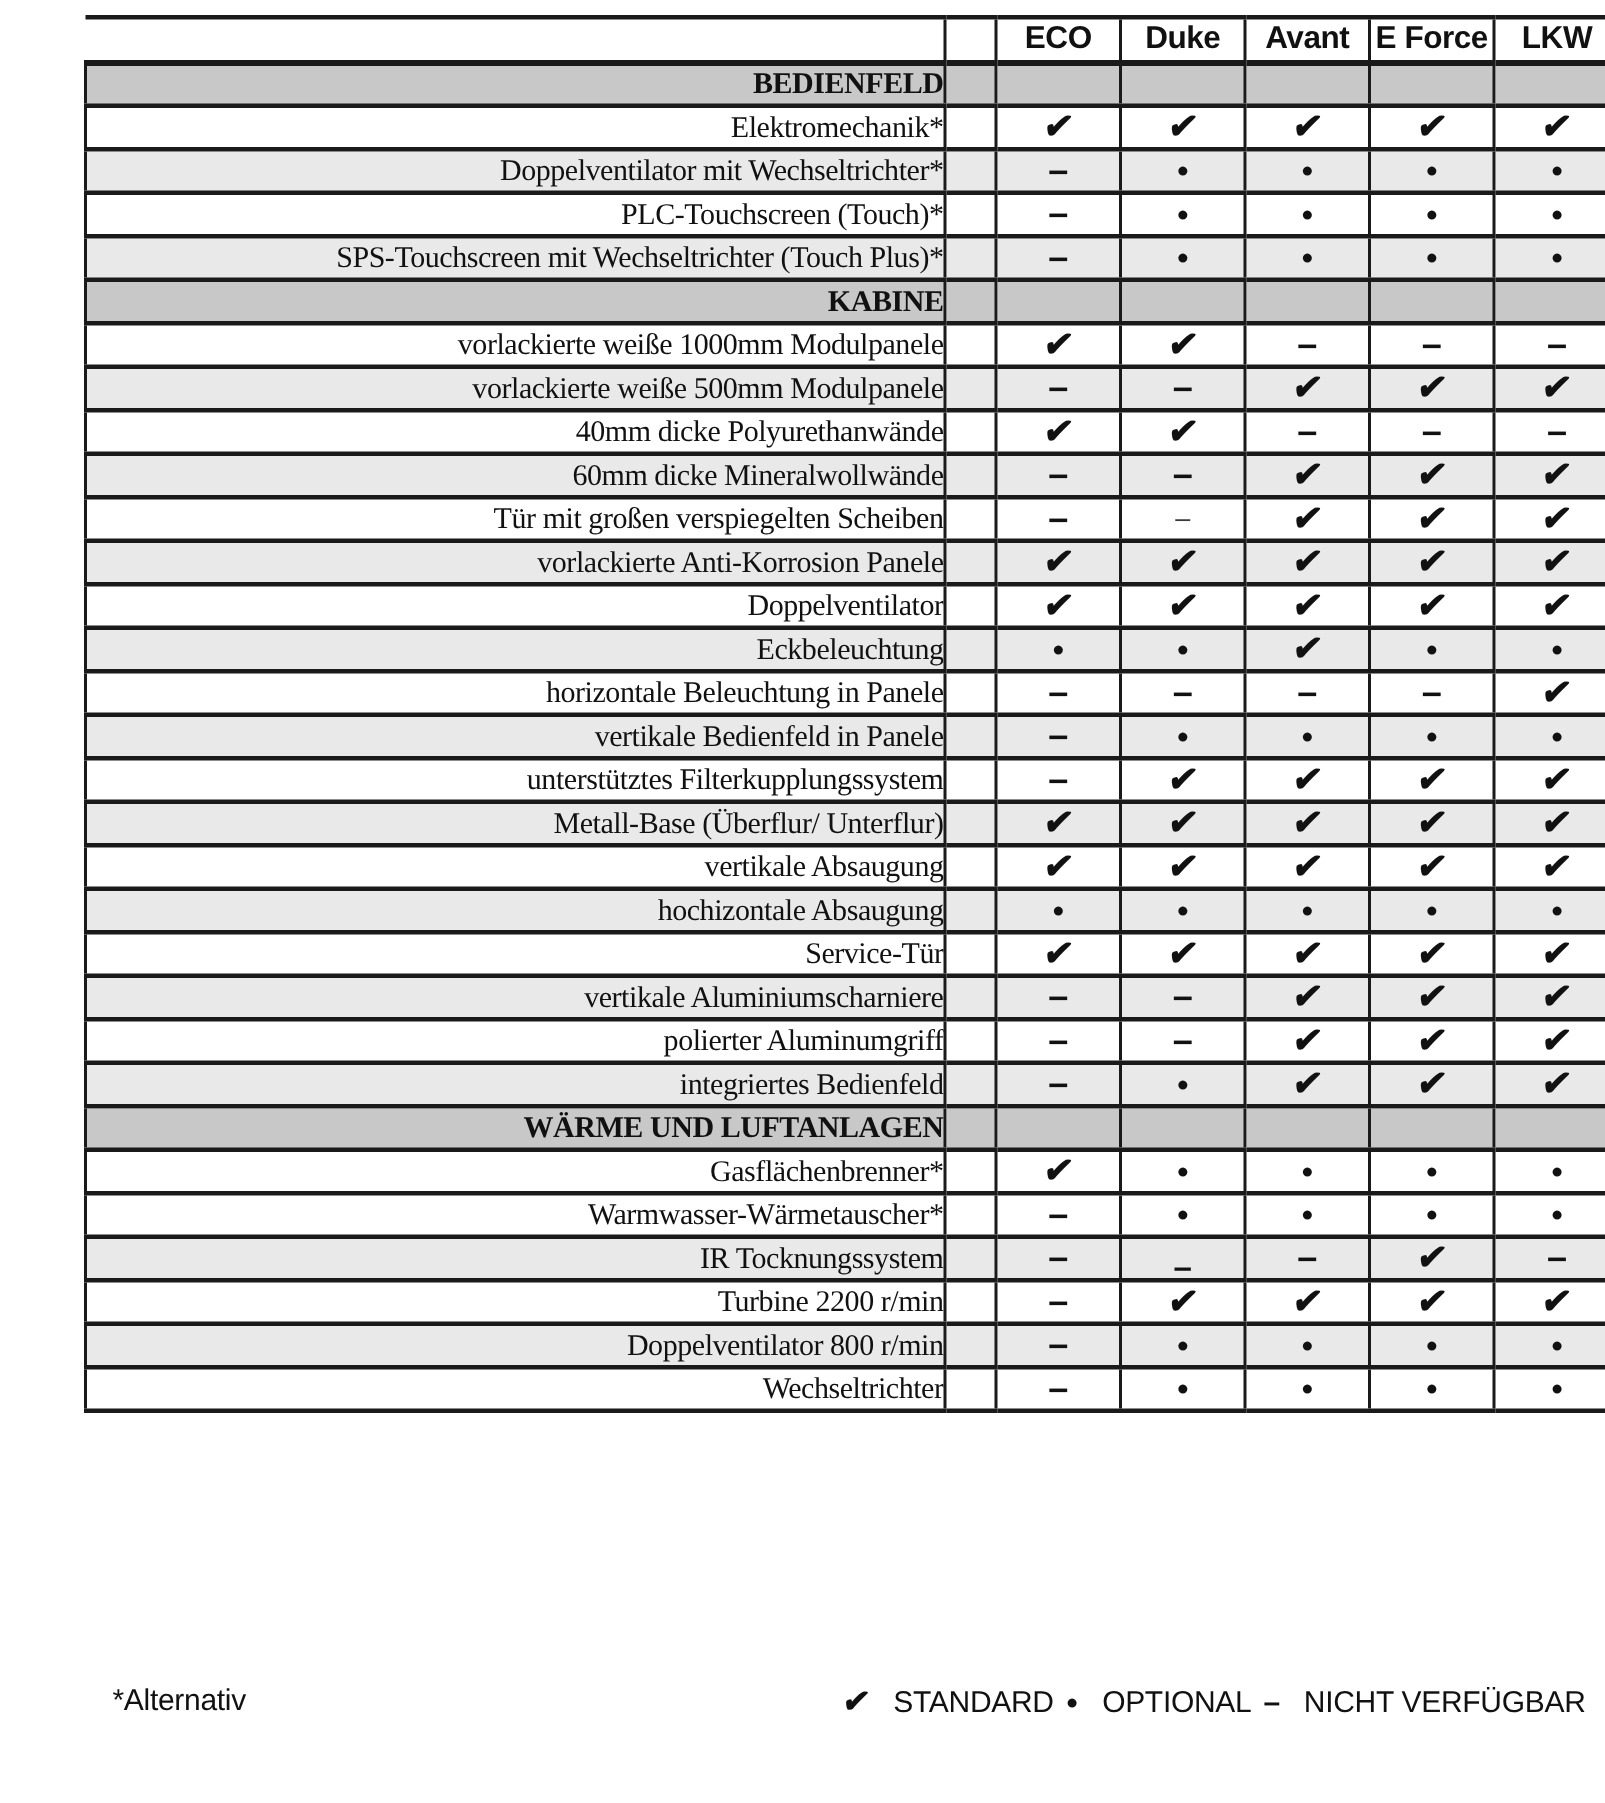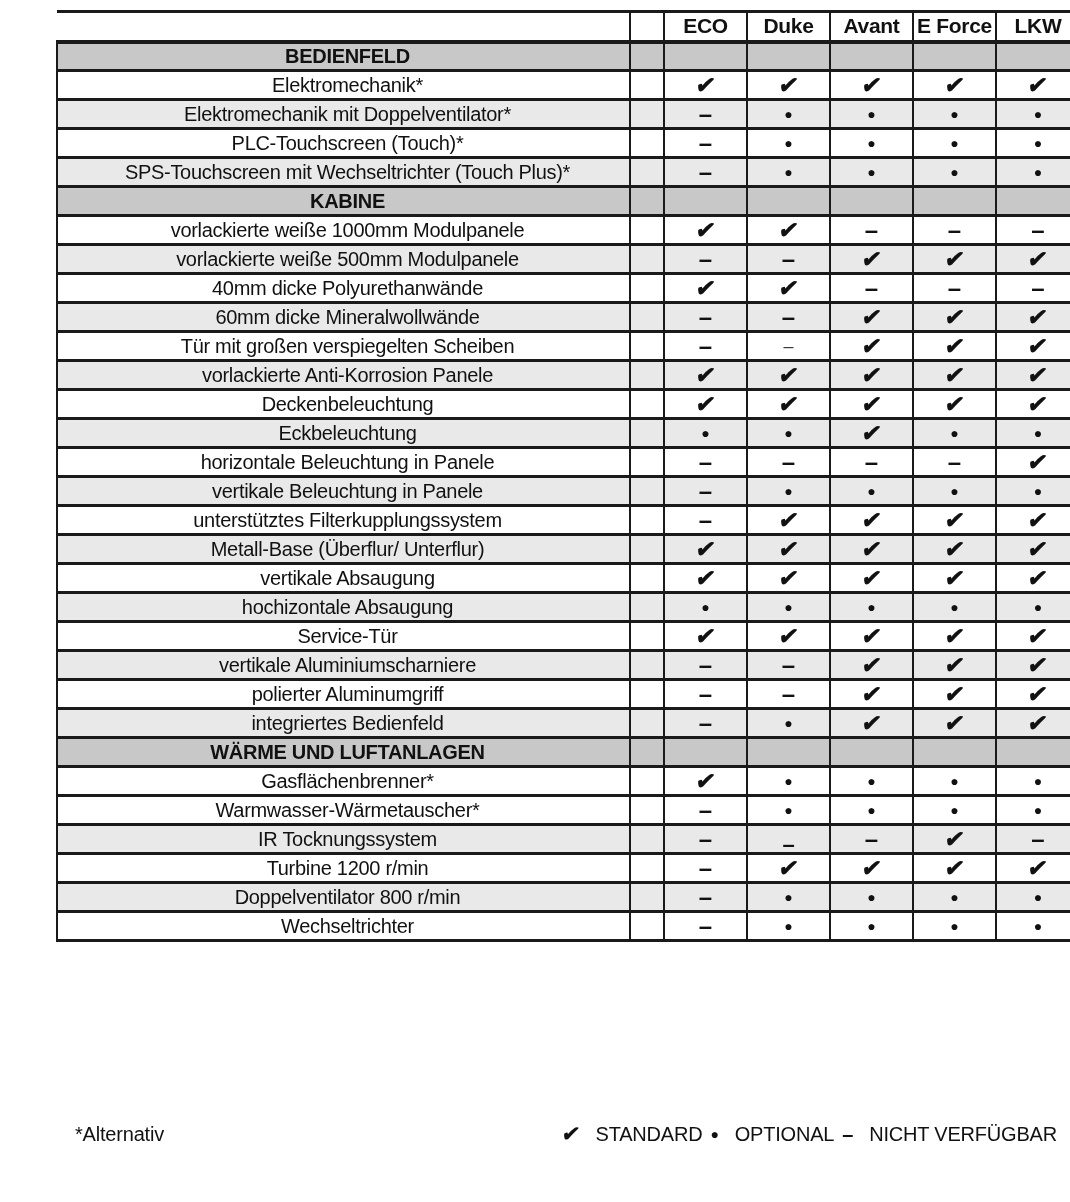--- a/index.html
+++ b/index.html
@@ -31,22 +31,23 @@
   }
   
   tr.head-row td, tr.head-row th{height:30px;border-bottom-width:4px;}
   th.model-head{
     font-size:21px;font-weight:bold;text-align:center;
     letter-spacing:-0.3px;background:#ffffff;
   }
   td.head-feature{border-left:none;background:#ffffff;}
   
   td.label-cell{
-    font-size:20px;text-align:center;padding-left:8px;
+    font-size:20px;text-align:right;padding-left:8px;
     letter-spacing:-0.3px;
+    font-family:Liberation Serif, serif;
   }
   td.section-label{font-weight:bold;font-size:20px;}
   td.mark-cell{text-align:center;}
   tr.row-white td{background:#ffffff;}
   tr.row-alt td{background:var(--row-alt-bg);}
   tr.section-row td{background:var(--section-bg);}
   
   .m-check{
     font-size:23px;font-weight:bold;display:inline-block;
     transform:skewX(-9deg);line-height:1;
@@ -111,21 +112,21 @@
         <tr class="row-white">
           <td class="label-cell">Elektromechanik*</td>
           <td class="spacer-cell"></td>
           <td class="mark-cell"><span class="m-check">✔</span></td>
           <td class="mark-cell"><span class="m-check">✔</span></td>
           <td class="mark-cell"><span class="m-check">✔</span></td>
           <td class="mark-cell"><span class="m-check">✔</span></td>
           <td class="mark-cell"><span class="m-check">✔</span></td>
         </tr>
         <tr class="row-alt">
-          <td class="label-cell">Elektromechanik mit Doppelventilator*</td>
+          <td class="label-cell">Doppelventilator mit Wechseltrichter*</td>
           <td class="spacer-cell"></td>
           <td class="mark-cell"><span class="m-dash">–</span></td>
           <td class="mark-cell"><span class="m-dot">●</span></td>
           <td class="mark-cell"><span class="m-dot">●</span></td>
           <td class="mark-cell"><span class="m-dot">●</span></td>
           <td class="mark-cell"><span class="m-dot">●</span></td>
         </tr>
         <tr class="row-white">
           <td class="label-cell">PLC-Touchscreen (Touch)*</td>
           <td class="spacer-cell"></td>
@@ -201,21 +202,21 @@
         <tr class="row-alt">
           <td class="label-cell">vorlackierte Anti-Korrosion Panele</td>
           <td class="spacer-cell"></td>
           <td class="mark-cell"><span class="m-check">✔</span></td>
           <td class="mark-cell"><span class="m-check">✔</span></td>
           <td class="mark-cell"><span class="m-check">✔</span></td>
           <td class="mark-cell"><span class="m-check">✔</span></td>
           <td class="mark-cell"><span class="m-check">✔</span></td>
         </tr>
         <tr class="row-white">
-          <td class="label-cell">Deckenbeleuchtung</td>
+          <td class="label-cell">Doppelventilator</td>
           <td class="spacer-cell"></td>
           <td class="mark-cell"><span class="m-check">✔</span></td>
           <td class="mark-cell"><span class="m-check">✔</span></td>
           <td class="mark-cell"><span class="m-check">✔</span></td>
           <td class="mark-cell"><span class="m-check">✔</span></td>
           <td class="mark-cell"><span class="m-check">✔</span></td>
         </tr>
         <tr class="row-alt">
           <td class="label-cell">Eckbeleuchtung</td>
           <td class="spacer-cell"></td>
@@ -228,21 +229,21 @@
         <tr class="row-white">
           <td class="label-cell">horizontale Beleuchtung in Panele</td>
           <td class="spacer-cell"></td>
           <td class="mark-cell"><span class="m-dash">–</span></td>
           <td class="mark-cell"><span class="m-dash">–</span></td>
           <td class="mark-cell"><span class="m-dash">–</span></td>
           <td class="mark-cell"><span class="m-dash">–</span></td>
           <td class="mark-cell"><span class="m-check">✔</span></td>
         </tr>
         <tr class="row-alt">
-          <td class="label-cell">vertikale Beleuchtung in Panele</td>
+          <td class="label-cell">vertikale Bedienfeld in Panele</td>
           <td class="spacer-cell"></td>
           <td class="mark-cell"><span class="m-dash">–</span></td>
           <td class="mark-cell"><span class="m-dot">●</span></td>
           <td class="mark-cell"><span class="m-dot">●</span></td>
           <td class="mark-cell"><span class="m-dot">●</span></td>
           <td class="mark-cell"><span class="m-dot">●</span></td>
         </tr>
         <tr class="row-white">
           <td class="label-cell">unterstütztes Filterkupplungssystem</td>
           <td class="spacer-cell"></td>
@@ -345,21 +346,21 @@
         <tr class="row-alt">
           <td class="label-cell">IR Tocknungssystem</td>
           <td class="spacer-cell"></td>
           <td class="mark-cell"><span class="m-dash">–</span></td>
           <td class="mark-cell"><span class="m-dash_low">–</span></td>
           <td class="mark-cell"><span class="m-dash">–</span></td>
           <td class="mark-cell"><span class="m-check">✔</span></td>
           <td class="mark-cell"><span class="m-dash">–</span></td>
         </tr>
         <tr class="row-white">
-          <td class="label-cell">Turbine 1200 r/min</td>
+          <td class="label-cell">Turbine 2200 r/min</td>
           <td class="spacer-cell"></td>
           <td class="mark-cell"><span class="m-dash">–</span></td>
           <td class="mark-cell"><span class="m-check">✔</span></td>
           <td class="mark-cell"><span class="m-check">✔</span></td>
           <td class="mark-cell"><span class="m-check">✔</span></td>
           <td class="mark-cell"><span class="m-check">✔</span></td>
         </tr>
         <tr class="row-alt">
           <td class="label-cell">Doppelventilator 800 r/min</td>
           <td class="spacer-cell"></td>

